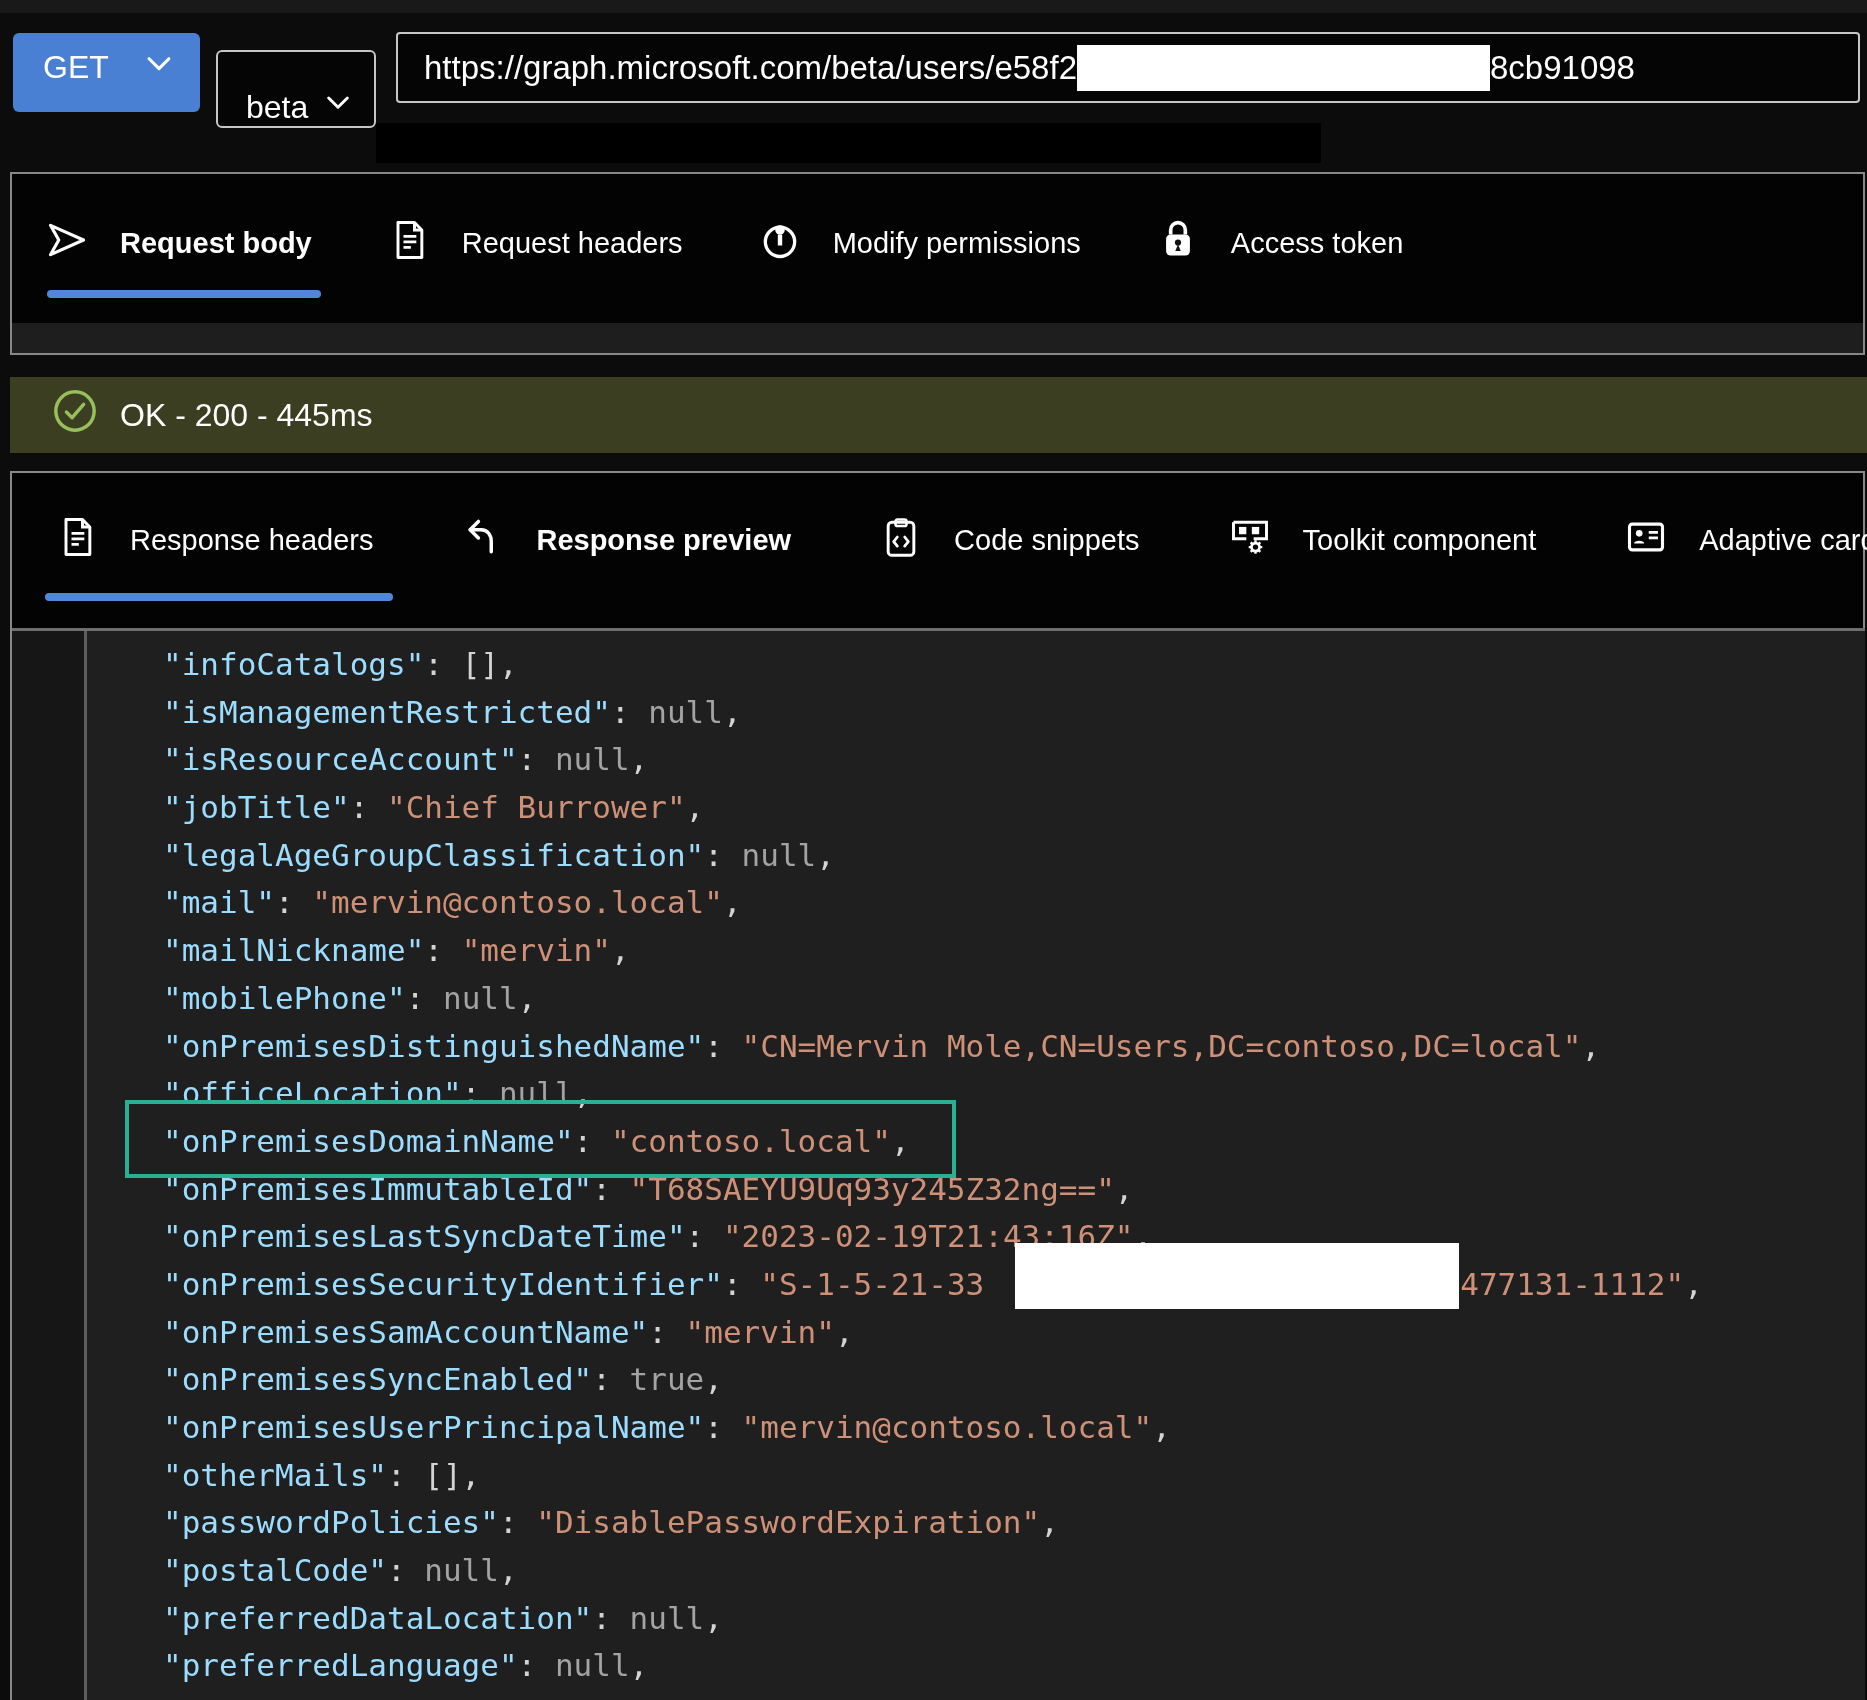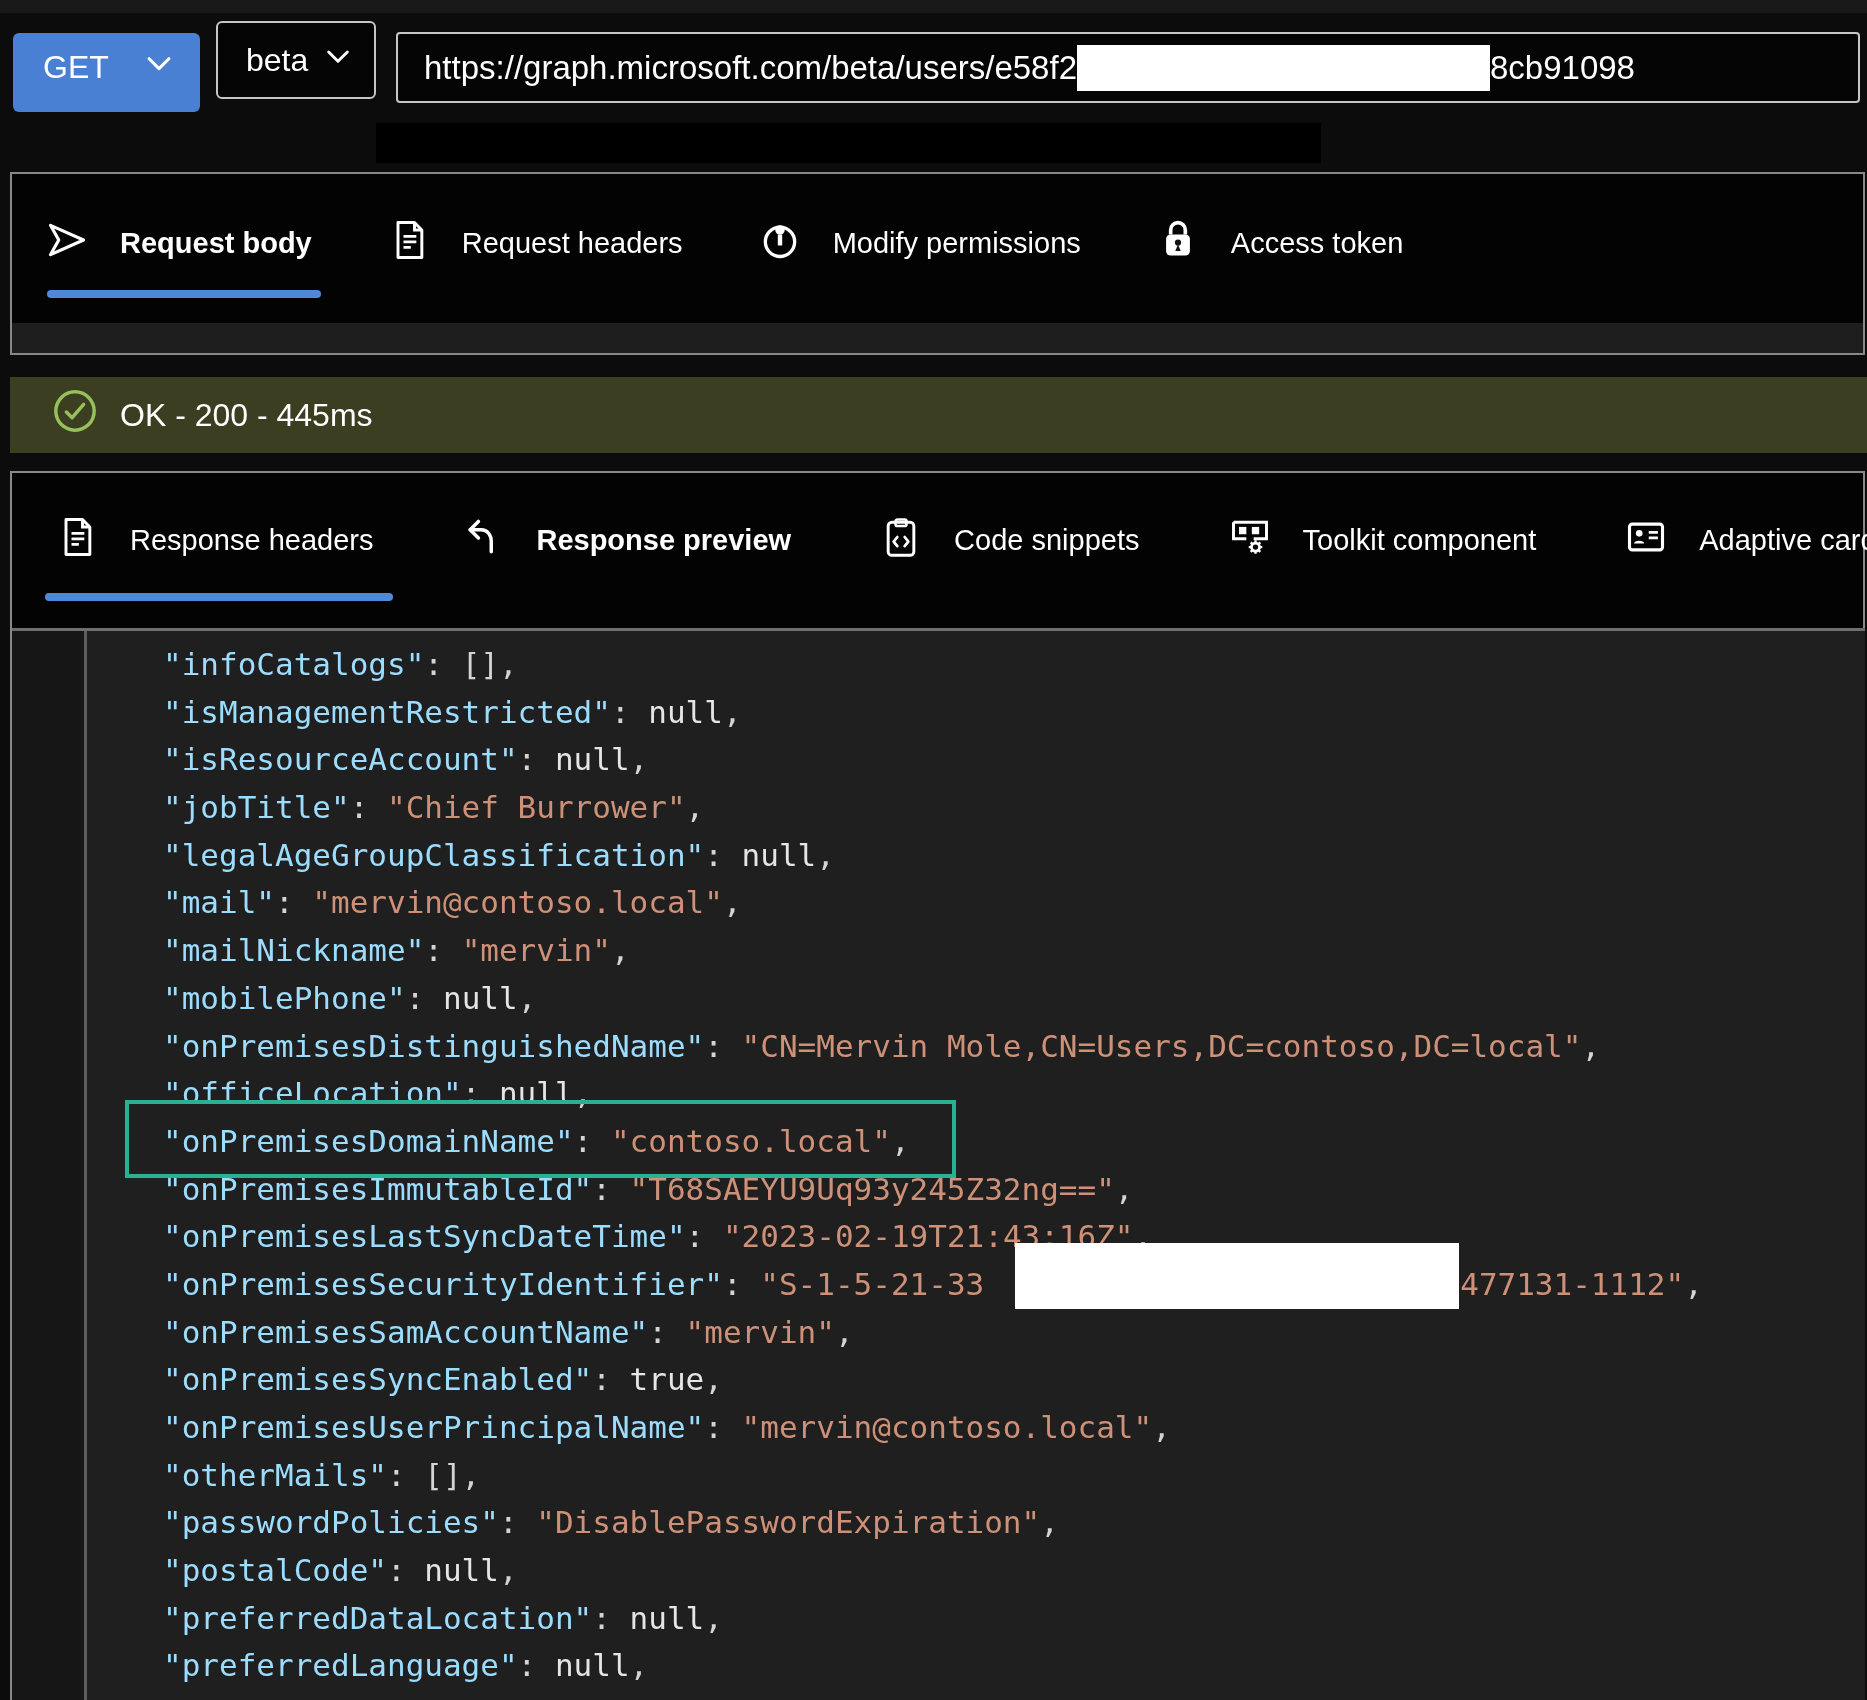--- a/index.html
+++ b/index.html
@@ -5,22 +5,22 @@
   html,body{margin:0;padding:0;background:#0c0c0c;}
   #screen{position:relative;width:1867px;height:1700px;background:#0c0c0c;overflow:hidden;
           font-family:"Liberation Sans",sans-serif;color:#fff;}
   .abs{position:absolute;}
   
   .top-strip{left:0;top:0;width:1867px;height:13px;background:#191919;}
   
   .btn-get{left:13px;top:33px;width:187px;height:79px;background:#4a80d4;border-radius:6px;
            display:flex;align-items:center;justify-content:space-between;
            padding:0 24px 11px 30px;box-sizing:border-box;font-size:32px;font-weight:500;cursor:pointer;}
-  .sel-beta{left:216px;top:21px;width:160px;height:78px;background:#050505;border:2.5px solid #c8c6c4;
-            border-radius:6px;display:flex;align-items:center;justify-content:space-between;
+  .sel-beta{left:216px;top:50px;width:160px;height:78px;background:#050505;border:2.5px solid #c8c6c4;
+            border-radius:6px;display:flex;align-items:flex-end;justify-content:space-between;
             padding:0 20px 0 28px;box-sizing:border-box;font-size:32px;cursor:pointer;}
   .url-box{left:396px;top:32px;width:1464px;height:71px;background:#050505;border:2.5px solid #c8c6c4;
            border-radius:4px;display:flex;align-items:center;padding-left:26px;box-sizing:border-box;
            font-size:33px;white-space:nowrap;overflow:hidden;}
   .url-redact{display:inline-block;width:413px;height:46px;background:#ffffff;vertical-align:middle;}
   .redact-black{left:376px;top:123px;width:945px;height:40px;background:#000;}
   
   .panel-req{left:10px;top:172px;width:1855px;height:183px;border:2.5px solid #8a8886;
              background:#030303;box-sizing:border-box;}
   .req-strip{left:12px;top:323px;width:1851px;height:30px;background:#1e1e1e;}
@@ -43,21 +43,21 @@
   .code-area{left:12px;top:628px;width:1853px;height:1072px;background:#1f1f1f;
              border-top:3px solid #6e6e6e;overflow:hidden;box-sizing:border-box;}
   .code-left-strip{left:0;top:0;width:72px;height:1072px;background:#161616;}
   .gutter-line{left:72px;top:0;width:3px;height:1072px;background:#5d5d5d;}
   .code-lines{position:absolute;left:151px;top:10px;font-family:"DejaVu Sans Mono",monospace;
               font-size:31px;line-height:47.7px;white-space:pre;}
   .code-line{height:47.7px;}
   .tok-key{color:#9cdcfe;}
   .tok-punct{color:#d4d4d4;}
   .tok-str{color:#ce9178;}
-  .tok-kw{color:#e5e5e5;}
+  .tok-kw{color:#a3a3a3;}
   .tok-gap{display:inline-block;}
   
   .hl-green{left:125px;top:1100px;width:831px;height:78px;border:4px solid #2ab093;box-sizing:border-box;}
   .redact-white{left:1015px;top:1243px;width:444px;height:66px;background:#ffffff;}
 </style>
 </head>
 <body>
 
 <div id="screen">
 

